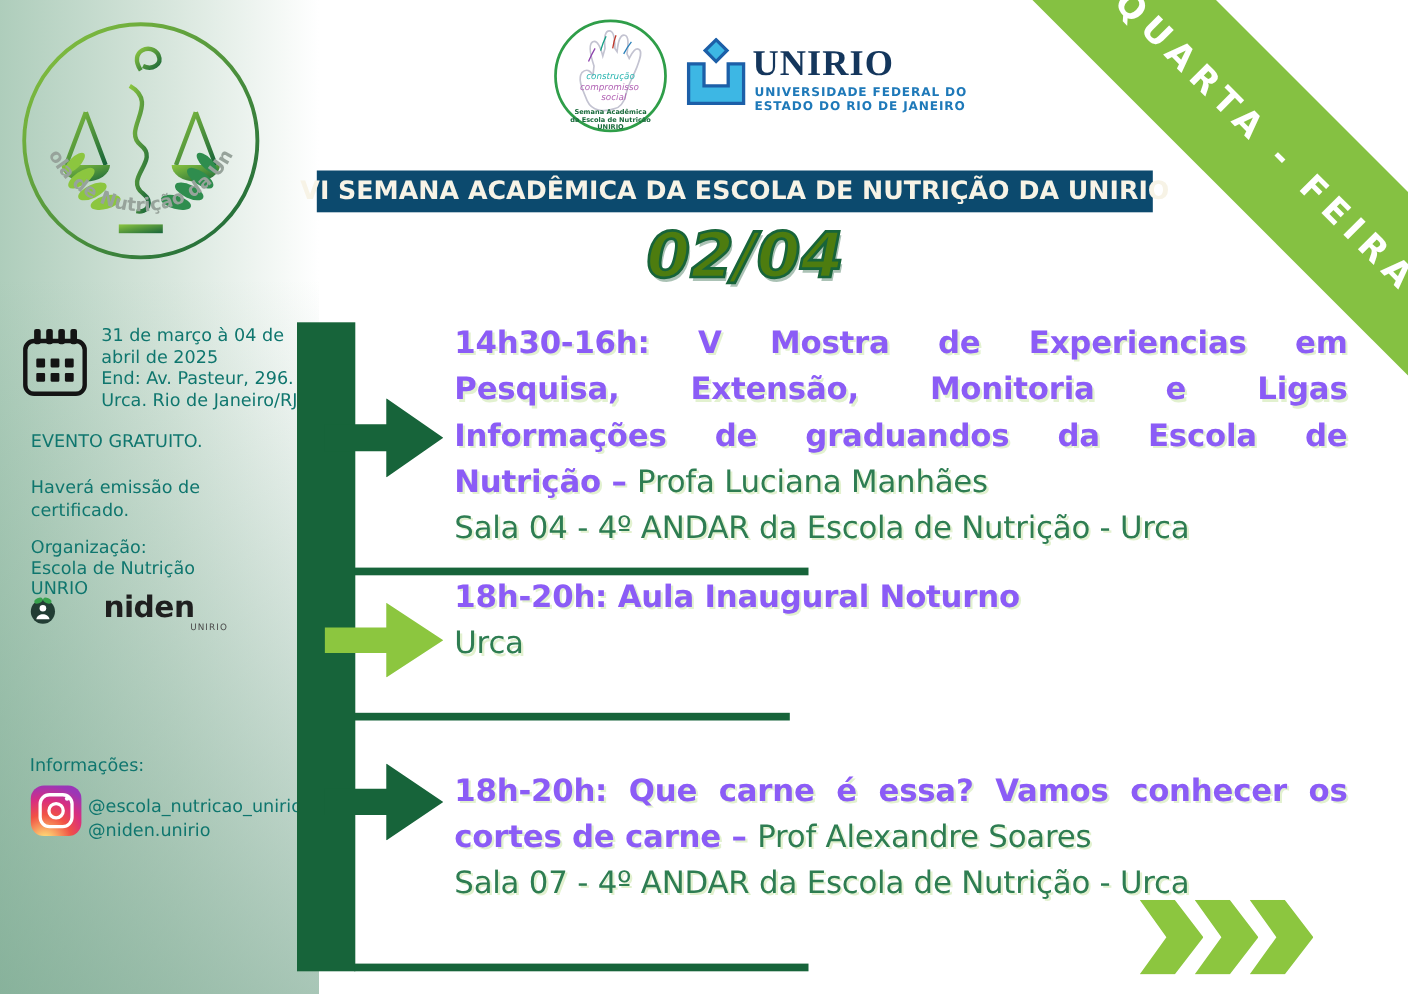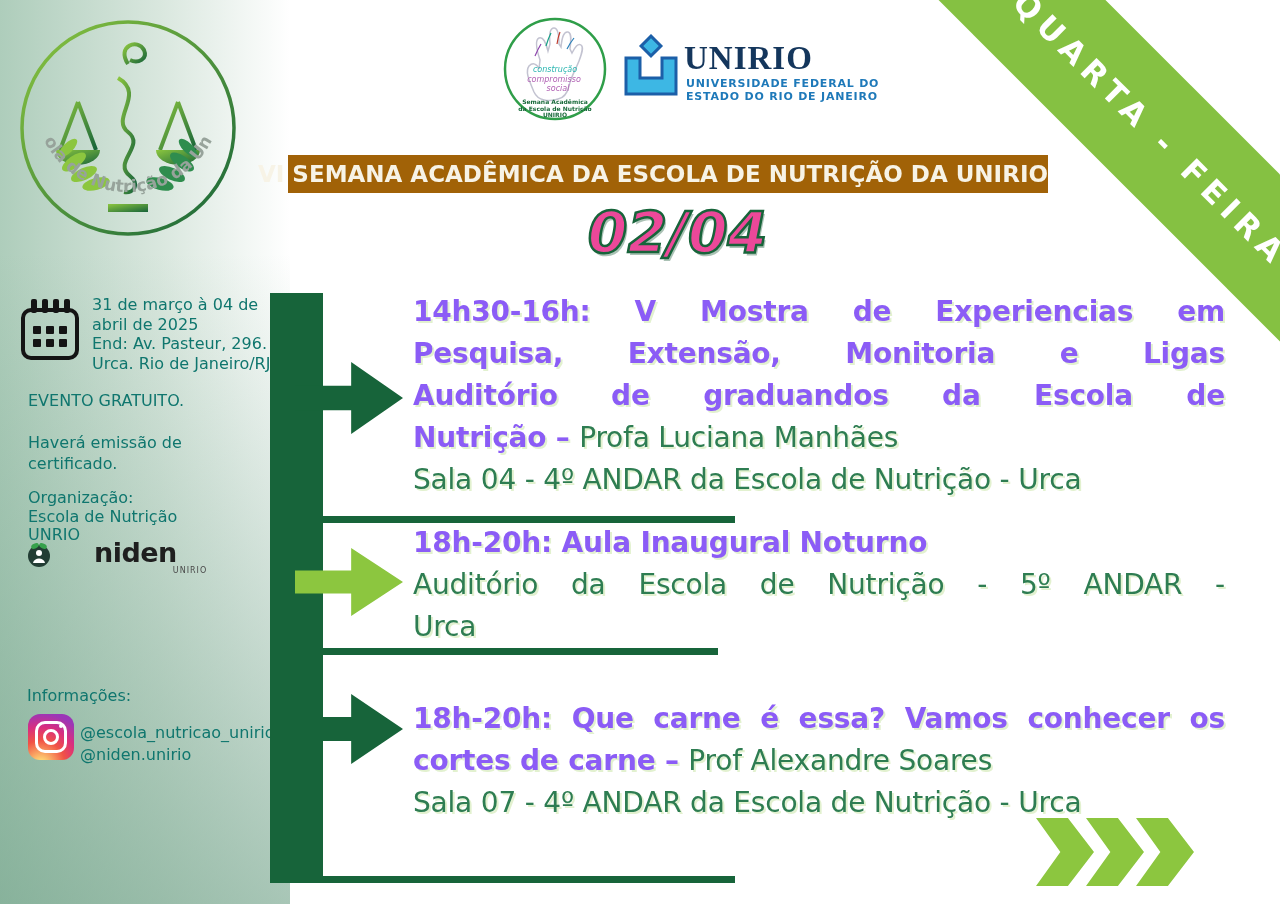--- a/index.html
+++ b/index.html
@@ -18,28 +18,28 @@
   .ribbon{
     position:absolute;left:871px;top:70px;width:560px;height:118px;
     background:#85c142;transform:rotate(45deg);
     display:flex;align-items:center;justify-content:center;z-index:30;
   }
   .ribbon span{
     color:#ffffff;font-weight:700;font-size:31px;letter-spacing:7px;white-space:nowrap;
   }
   
   .title-bar{
-    position:absolute;left:288px;top:155px;width:760px;height:38px;background:#a16207;
-    display:flex;align-items:center;justify-content:flex-end;z-index:5;
+    position:absolute;left:288px;top:155px;width:760px;height:38px;background:#0c4a6e;
+    display:flex;align-items:center;justify-content:center;z-index:5;
   }
   .title-bar span{color:#f7f3e6;font-weight:700;font-size:23px;white-space:nowrap;}
   
   .big-date{
     position:absolute;left:520px;top:200px;width:315px;text-align:center;
-    font-size:57px;font-weight:800;font-style:italic;color:#ec4899;
+    font-size:57px;font-weight:800;font-style:italic;color:#4d7c0f;
     -webkit-text-stroke:2.5px #17643a;
     text-shadow:2px 3px 0 rgba(14,79,42,0.35);
   }
   
   .vbar{position:absolute;left:270px;top:293px;width:53px;height:590px;background:#17643a;}
   .arrow{position:absolute;clip-path:polygon(0 33%,52% 33%,52% 0,100% 50%,52% 100%,52% 67%,0 67%);}
   .arrow.dark{background:#17643a;}
   .arrow.light{background:#8cc63f;}
   .hline{position:absolute;height:7px;background:#17643a;}
   
@@ -205,28 +205,27 @@
   <div class="arrow dark" style="left:295px;top:362px;width:108px;height:72px;"></div>
   <div class="arrow light" style="left:295px;top:548px;width:108px;height:68px;"></div>
   <div class="arrow dark" style="left:295px;top:694px;width:108px;height:70px;"></div>
   <div class="hline" style="left:322px;top:516px;width:413px;"></div>
   <div class="hline" style="left:322px;top:648px;width:396px;"></div>
   <div class="hline" style="left:322px;top:876px;width:413px;"></div>
 
   <div class="event" style="left:413px;top:291px;">
     <div class="ln b just">14h30-16h: V Mostra de Experiencias em</div>
     <div class="ln b just">Pesquisa, Extensão, Monitoria e Ligas</div>
-    <div class="ln b just">Auditório de graduandos da Escola de</div>
+    <div class="ln b just">Informações de graduandos da Escola de</div>
     <div class="ln"><span class="b">Nutrição – </span><span class="r">Profa Luciana Manhães</span></div>
     <div class="ln r">Sala 04 - 4º ANDAR da Escola de Nutrição - Urca</div>
   </div>
 
   <div class="event" style="left:413px;top:522px;">
     <div class="ln b">18h-20h: Aula Inaugural Noturno</div>
-    <div class="ln r just">Auditório da Escola de Nutrição - 5º ANDAR -</div>
     <div class="ln r">Urca</div>
   </div>
 
   <div class="event" style="left:413px;top:698px;">
     <div class="ln b just">18h-20h: Que carne é essa? Vamos conhecer os</div>
     <div class="ln"><span class="b">cortes de carne – </span><span class="r">Prof Alexandre Soares</span></div>
     <div class="ln r">Sala 07 - 4º ANDAR da Escola de Nutrição - Urca</div>
   </div>
 
   <div class="chev" style="left:1036px;top:818px;"></div>

